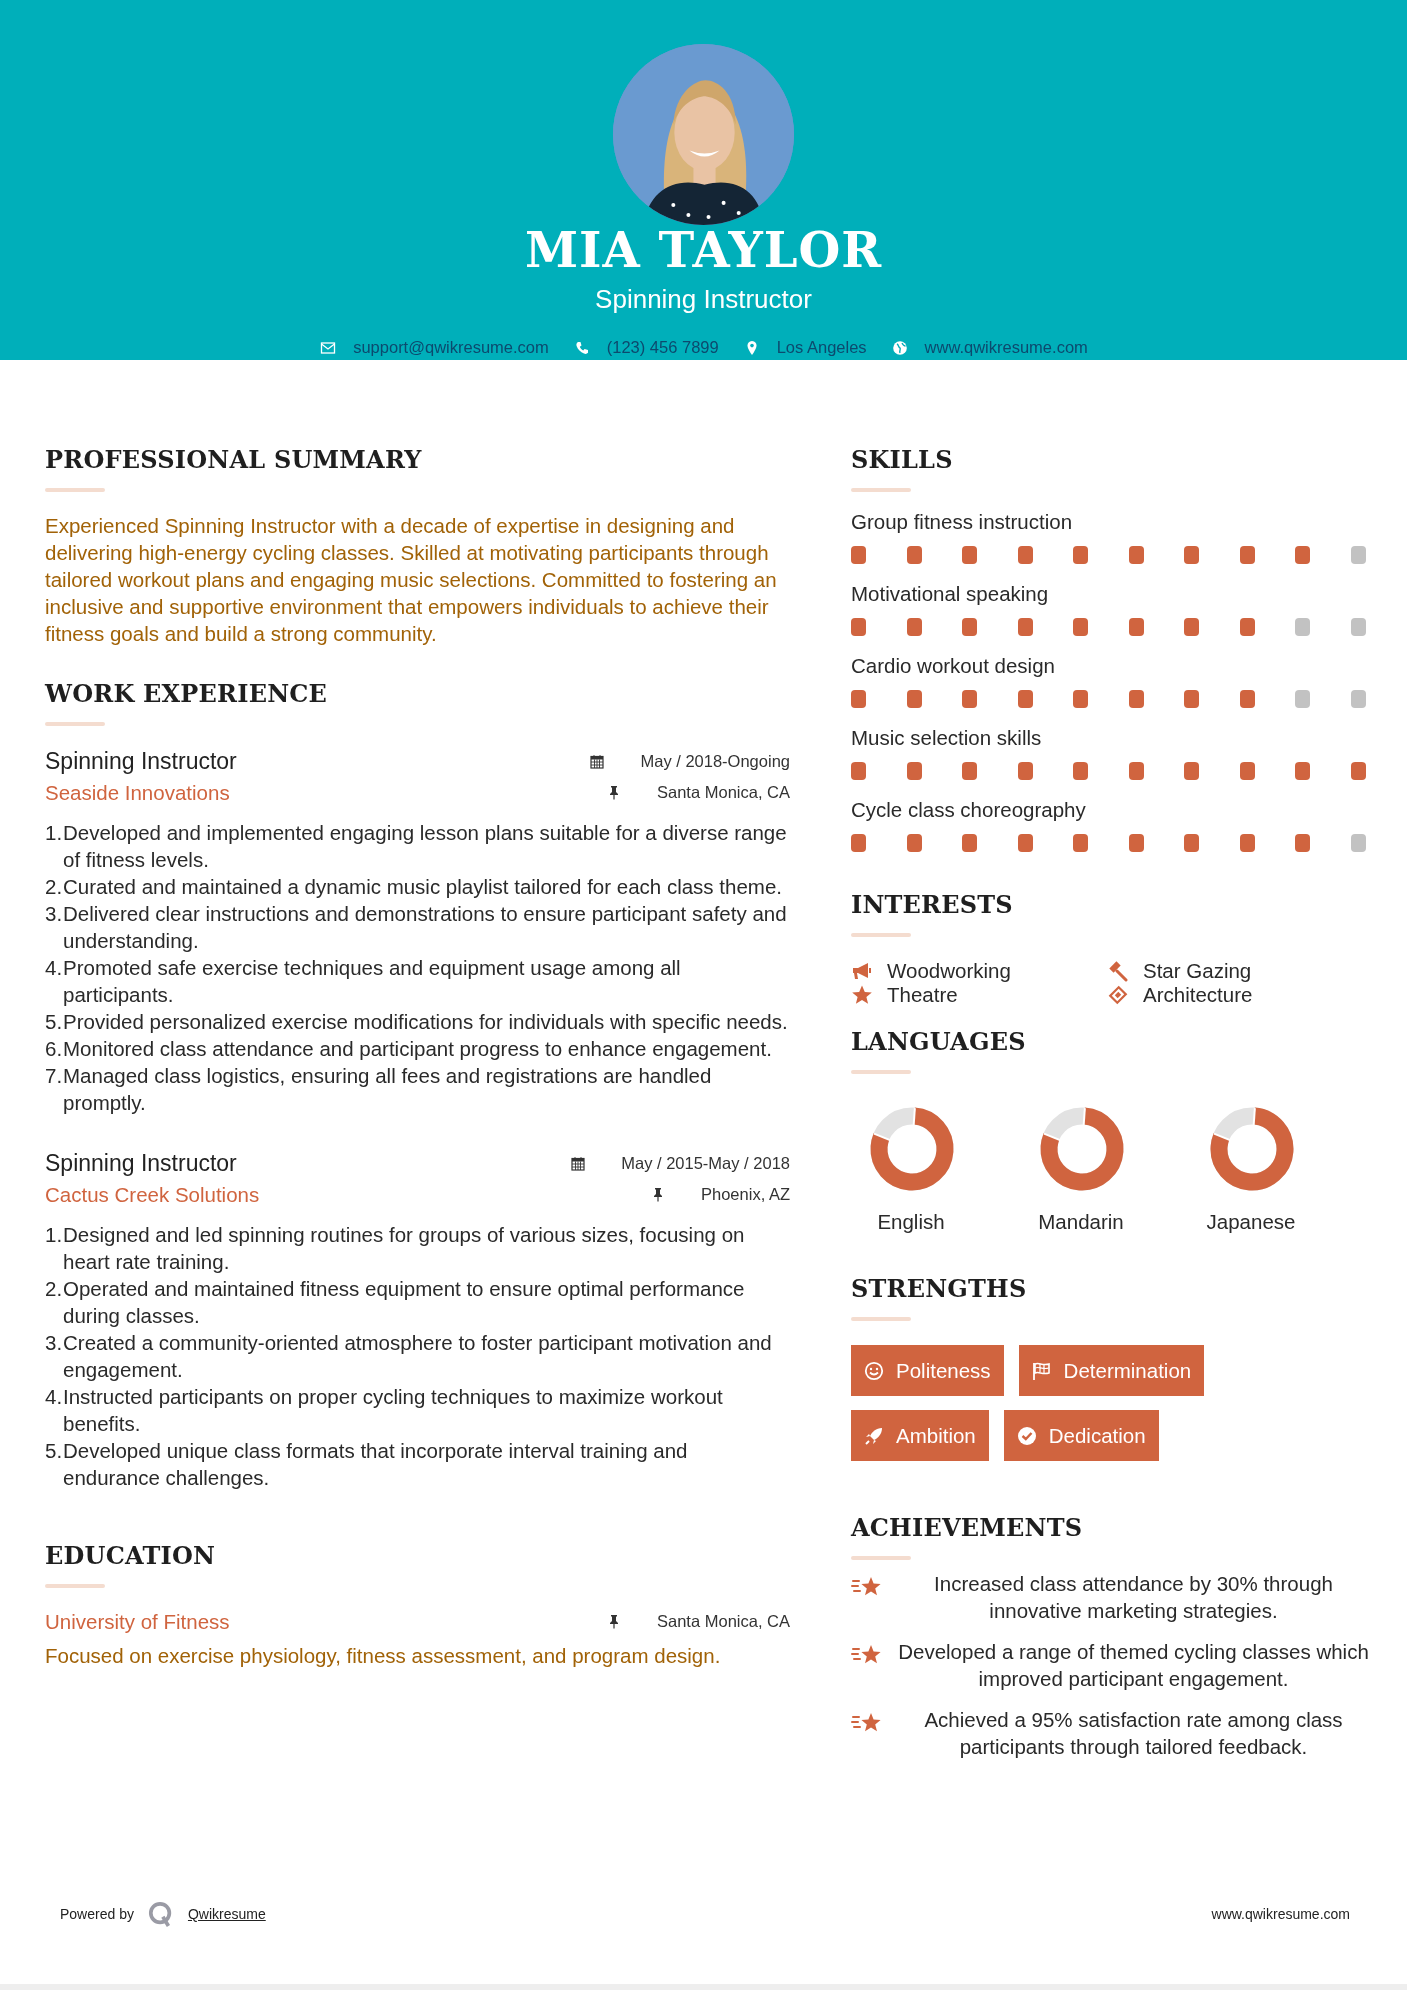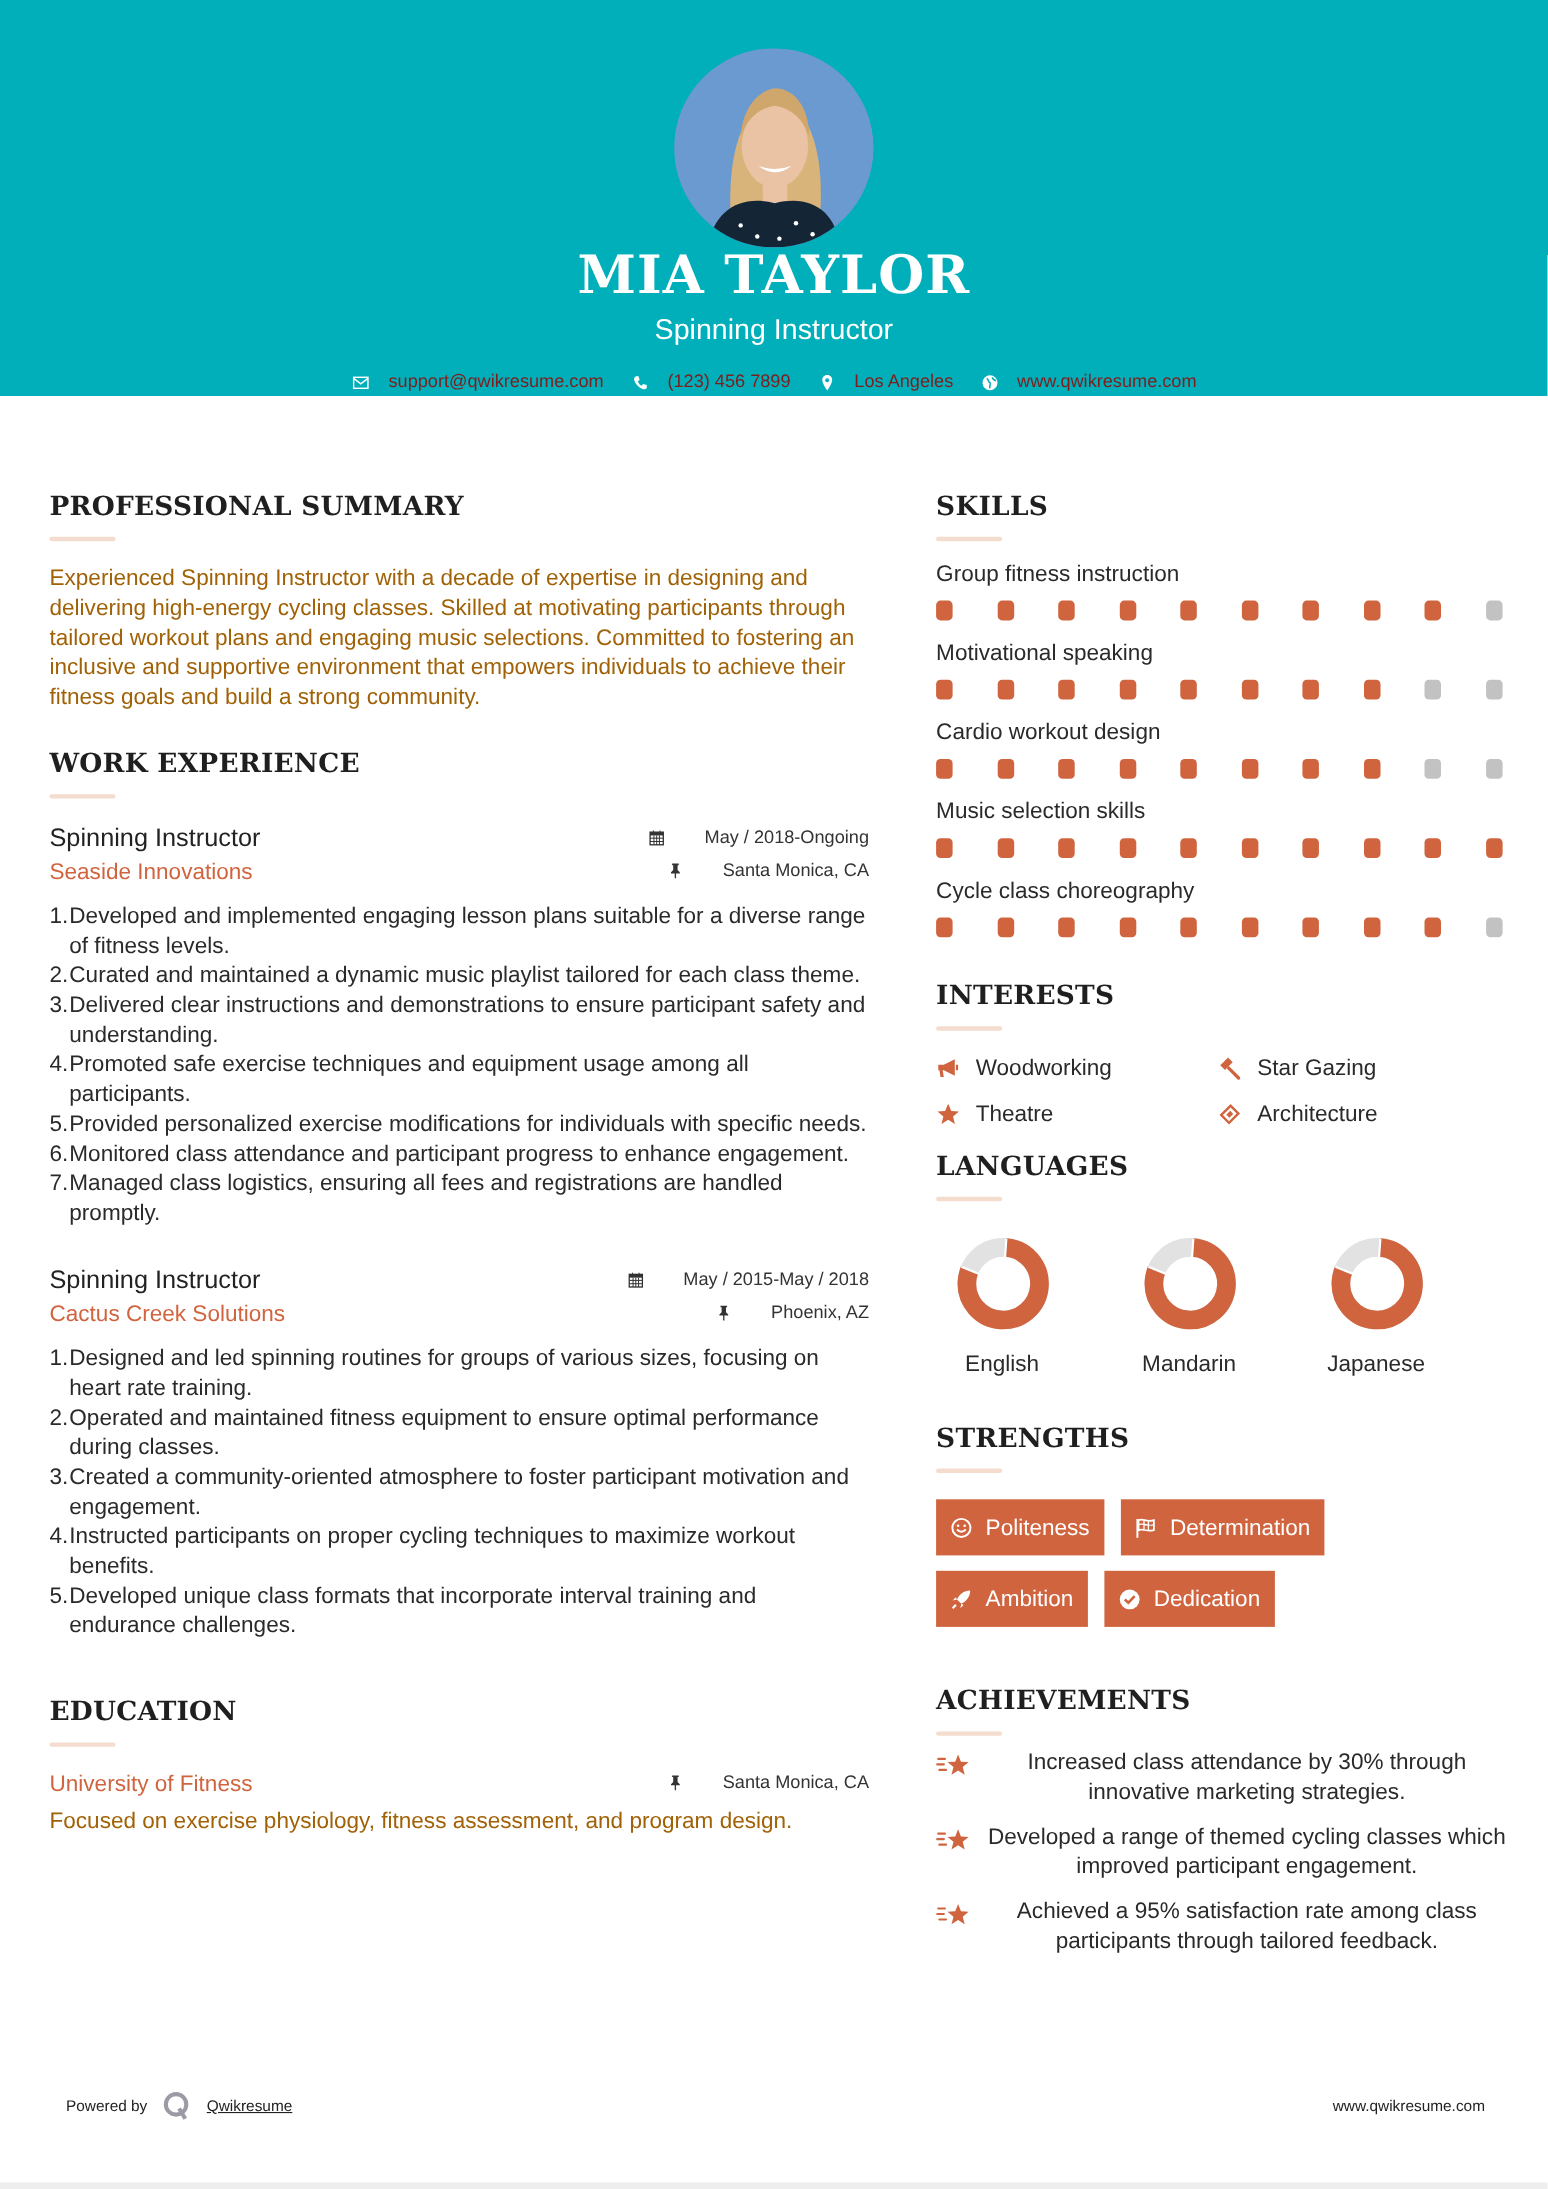--- a/index.html
+++ b/index.html
@@ -4,21 +4,21 @@
 <style>
   * { box-sizing: border-box; margin: 0; padding: 0; }
   html, body { width: 1407px; height: 1990px; background: #ffffff; overflow: hidden; }
   body { position: relative; font-family: "Liberation Sans", "DejaVu Sans", sans-serif; color: #222; }
 
   .header { position: absolute; left: 0; top: 0; width: 1407px; height: 360px; background: #00AFBA; }
   .avatar { position: absolute; left: 613px; top: 44px; width: 181px; height: 181px; border-radius: 50%; background: #6a9ad0; overflow: hidden; }
   .avatar svg { width: 100%; height: 100%; display: block; }
   .name { position: absolute; left: 0; width: 1407px; top: 222px; text-align: center; font-family: "DejaVu Serif", "Liberation Serif", serif; font-weight: bold; font-size: 48px; color: #fff; letter-spacing: 1px; }
   .job-title { position: absolute; left: 0; width: 1407px; top: 284px; text-align: center; font-size: 26px; color: #ffffff; }
-  .contacts { position: absolute; left: 0; width: 1407px; top: 338px; display: flex; justify-content: center; align-items: center; gap: 0; font-size: 16.5px; color: #7f1d1d; }
+  .contacts { position: absolute; left: 0; width: 1407px; top: 338px; display: flex; justify-content: center; align-items: center; gap: 0; font-size: 16.5px; color: #0c4a6e; }
   .contact { display: flex; align-items: center; margin: 0 12px; }
   .contact .ic { width: 18px; height: 18px; margin-right: 16px; display: inline-flex; align-items: center; justify-content: center; }
   .contact .ic svg { width: 16px; height: 16px; }
 
   .col-left { position: absolute; left: 45px; top: 445px; width: 745px; }
   .col-right { position: absolute; left: 851px; top: 445px; width: 520px; }
 
   .sec-title { font-family: "DejaVu Serif", "Liberation Serif", serif; font-weight: bold; font-size: 24px; color: #1f1f1f; letter-spacing: 0.2px; }
   .sec-line { width: 60px; height: 4px; background: #f4dccf; margin-top: 14px; border-radius: 2px; }
 
@@ -36,21 +36,21 @@
   .bullets li { display: flex; }
   .bullets li .num { width: 18px; flex: none; }
 
   .skill { margin-top: 18px; }
   .skill-label { font-size: 20.5px; color: #2a2a2a; }
   .dots { display: flex; margin-top: 12px; }
   .dot { width: 15px; height: 18px; border-radius: 4px; background: #d0643f; margin-right: 40.5px; }
   .dot.off { background: #c2c2c2; }
   .dot:last-child { margin-right: 0; }
 
-  .interests { display: grid; grid-template-columns: 256px 240px; row-gap: 18px; margin-top: 22px; text-align: right; }
+  .interests { display: grid; grid-template-columns: 256px 240px; margin-top: 22px; text-align: right; }
   .interest { display: flex; align-items: center; font-size: 20.5px; color: #2a2a2a; }
   .interest .ii { width: 24px; height: 22px; margin-right: 12px; display: inline-flex; align-items: center; }
   .interest .ii svg { width: 22px; height: 22px; }
 
   .strengths { display: flex; flex-wrap: wrap; margin-top: 24px; width: 520px; }
   .strength { display: flex; align-items: center; background: #d0643f; color: #fff; height: 51px; padding: 0 13px; font-size: 20.5px; margin-right: 15px; margin-bottom: 14px; }
   .strength .si { width: 20px; height: 20px; margin-right: 12px; display: inline-flex; }
   .strength .si svg { width: 20px; height: 20px; }
 
   .langs { display: flex; margin-top: 30px; }

